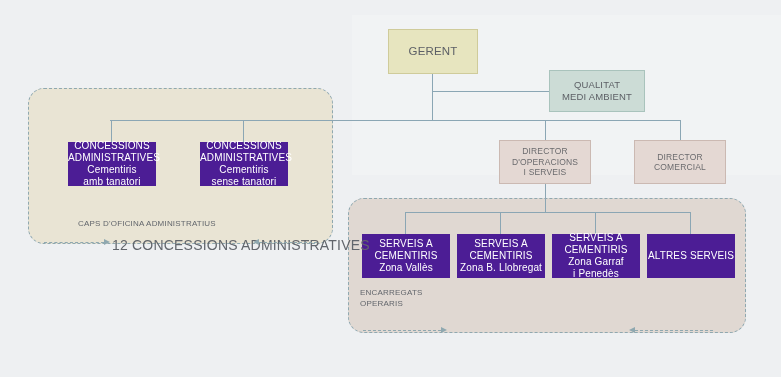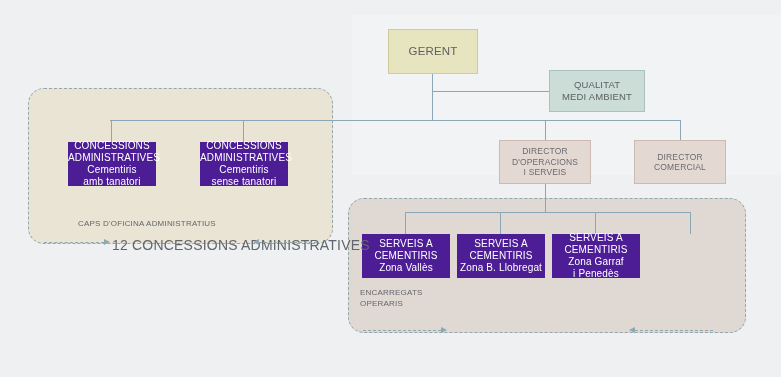--- a/index.html
+++ b/index.html
@@ -222,20 +222,23 @@
     </span>
   </div>
   <div class="node node-blue node-serv serv-3">
     <span>
       <span>SERVEIS A</span>
       <span>CEMENTIRIS</span>
       <span>Zona Garraf</span>
       <span>i Penedès</span>
     </span>
   </div>
+  <div class="node node-blue node-serv serv-4">
+    <span>ALTRES SERVEIS</span>
+  </div>
 
   <div class="cap cap-caps">CAPS D'OFICINA ADMINISTRATIUS</div>
 
   <div class="cap cap-enc">ENCARREGATS
 OPERARIS</div>
 
   <div class="darrow-line" style="left:44px; top:242px; width:60px;"></div>
   <div class="arrowhead arrow-right" style="left:104px; top:238.5px;"></div>
   <div class="cap cap-12">12 CONCESSIONS ADMINISTRATIVES</div>
   <div class="arrowhead arrow-left" style="left:253px; top:238.5px;"></div>

